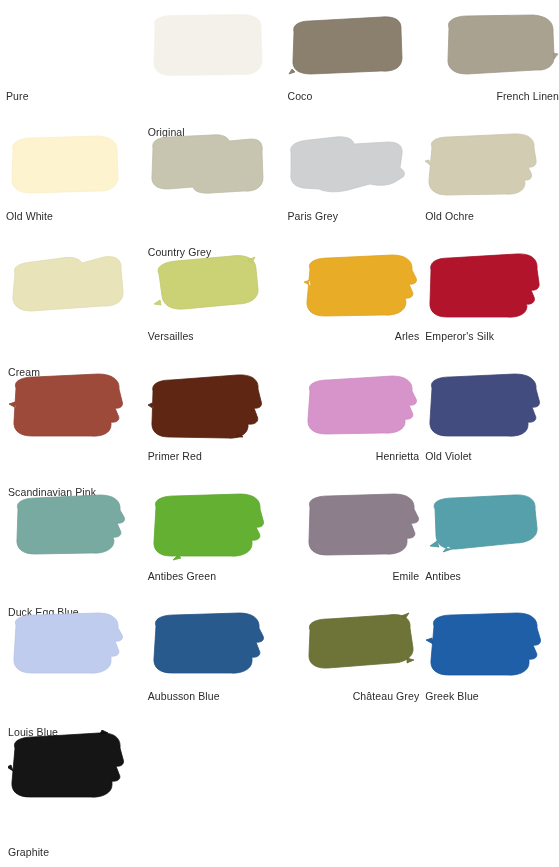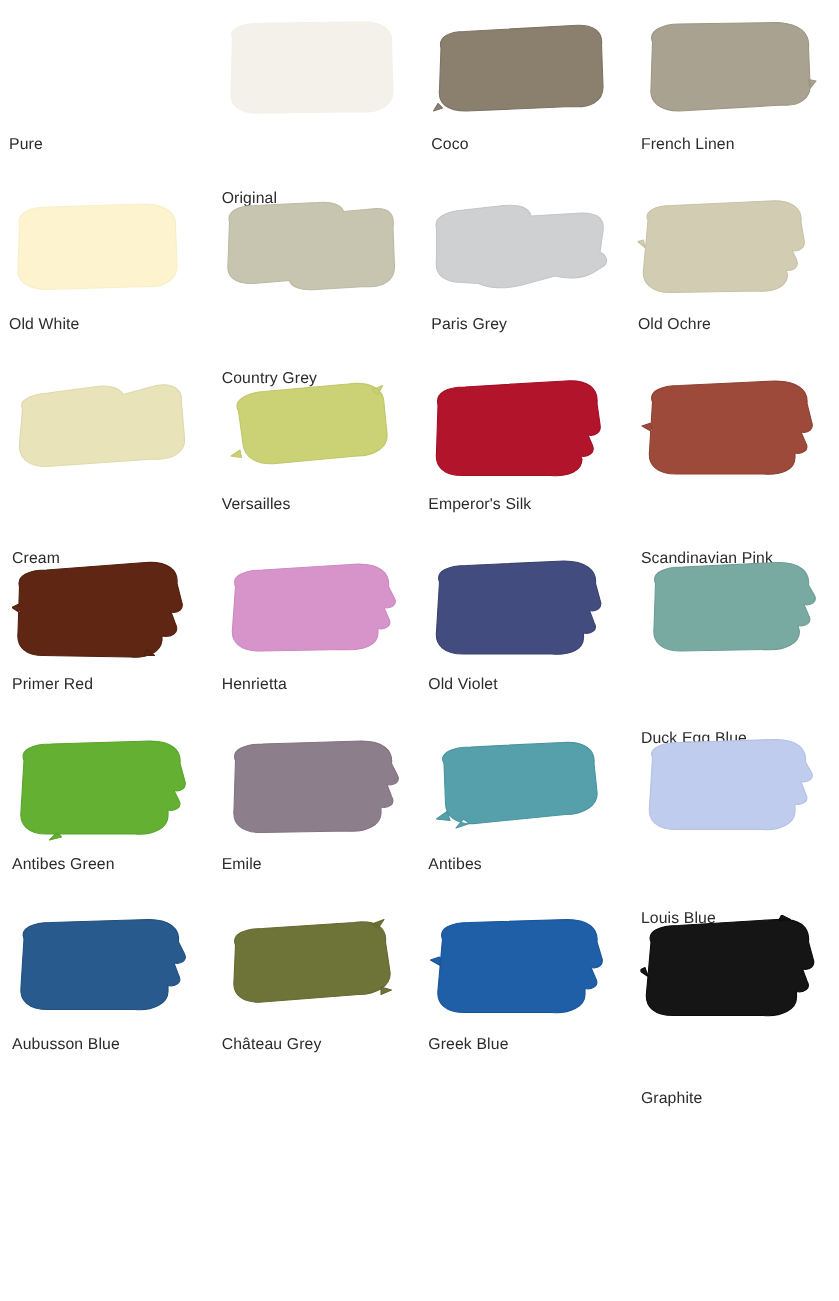--- a/index.html
+++ b/index.html
@@ -62,21 +62,21 @@
     margin-top: 8px;
     letter-spacing: 0.1px;
     white-space: nowrap;
     font-family: "Liberation Sans", sans-serif;
   }
 
   
   .swatch-cell.col-0 { padding-left: 6px; }
   .swatch-cell.col-1 { padding-left: 8px; gap: 36px; }
   .swatch-cell.col-2 { padding-left: 8px; }
-  .swatch-cell.col-3 { padding-left: 8px; }
+  .swatch-cell.col-3 { padding-left: 8px; align-items: flex-end; }
 </style>
 </head>
 <body>
 
 <div id="chart">
   <div class="swatch-grid">
       <div class="swatch-cell col-0">
         <div class="swatch-paint">
           <svg viewBox="0 0 236 144" xmlns="http://www.w3.org/2000/svg" preserveAspectRatio="none" aria-hidden="true">
             <path d="M10,34 C6,24 20,14 40,12 L196,10 C218,12 230,22 228,40 L230,104 C230,122 214,132 192,130 L44,132 C20,132 8,122 10,104 Z" fill="#FFFFFF" stroke="#FFFFFF" stroke-width="1.5" stroke-linejoin="round"></path>
@@ -148,20 +148,28 @@
         </div>
         <div class="swatch-label">Cream</div>
       </div>
       <div class="swatch-cell col-2">
         <div class="swatch-paint">
           <svg viewBox="0 0 236 144" xmlns="http://www.w3.org/2000/svg" preserveAspectRatio="none" aria-hidden="true">
             <path d="M22,48 C14,34 32,24 56,22 L168,12 C200,8 216,20 216,38 L220,78 C222,96 204,108 180,108 L72,118 C46,120 30,110 28,92 Z M24,100 L12,108 L26,110 Z M200,20 L214,14 L208,26 Z" fill="#CBD175" stroke="#C0C66B" stroke-width="1.5" stroke-linejoin="round"></path>
           </svg>
         </div>
         <div class="swatch-label">Versailles</div>
+      </div>
+      <div class="swatch-cell col-3">
+        <div class="swatch-paint">
+          <svg viewBox="0 0 236 144" xmlns="http://www.w3.org/2000/svg" preserveAspectRatio="none" aria-hidden="true">
+            <path d="M18,38 C12,24 30,16 54,16 L182,10 C210,10 224,22 222,40 L230,56 C234,64 226,70 216,68 L222,82 C228,92 218,98 208,96 L210,104 C210,122 190,132 166,130 L48,132 C22,132 10,120 12,102 Z M18,60 L6,64 L20,72 Z" fill="#E8AC27" stroke="#DCA11F" stroke-width="1.5" stroke-linejoin="round"></path>
+          </svg>
+        </div>
+        <div class="swatch-label">Arles</div>
       </div>
       <div class="swatch-cell col-0">
         <div class="swatch-paint">
           <svg viewBox="0 0 236 144" xmlns="http://www.w3.org/2000/svg" preserveAspectRatio="none" aria-hidden="true">
             <path d="M12,40 C8,24 24,16 48,16 L182,8 C212,6 226,18 224,38 L228,66 C230,76 222,82 212,80 L218,94 C222,104 212,110 202,108 L204,112 C204,128 186,136 162,134 L44,134 C20,134 8,122 10,104 Z" fill="#B2142C" stroke="#A20F26" stroke-width="1.5" stroke-linejoin="round"></path>
           </svg>
         </div>
         <div class="swatch-label">Emperor's Silk</div>
       </div>
       <div class="swatch-cell col-1">

